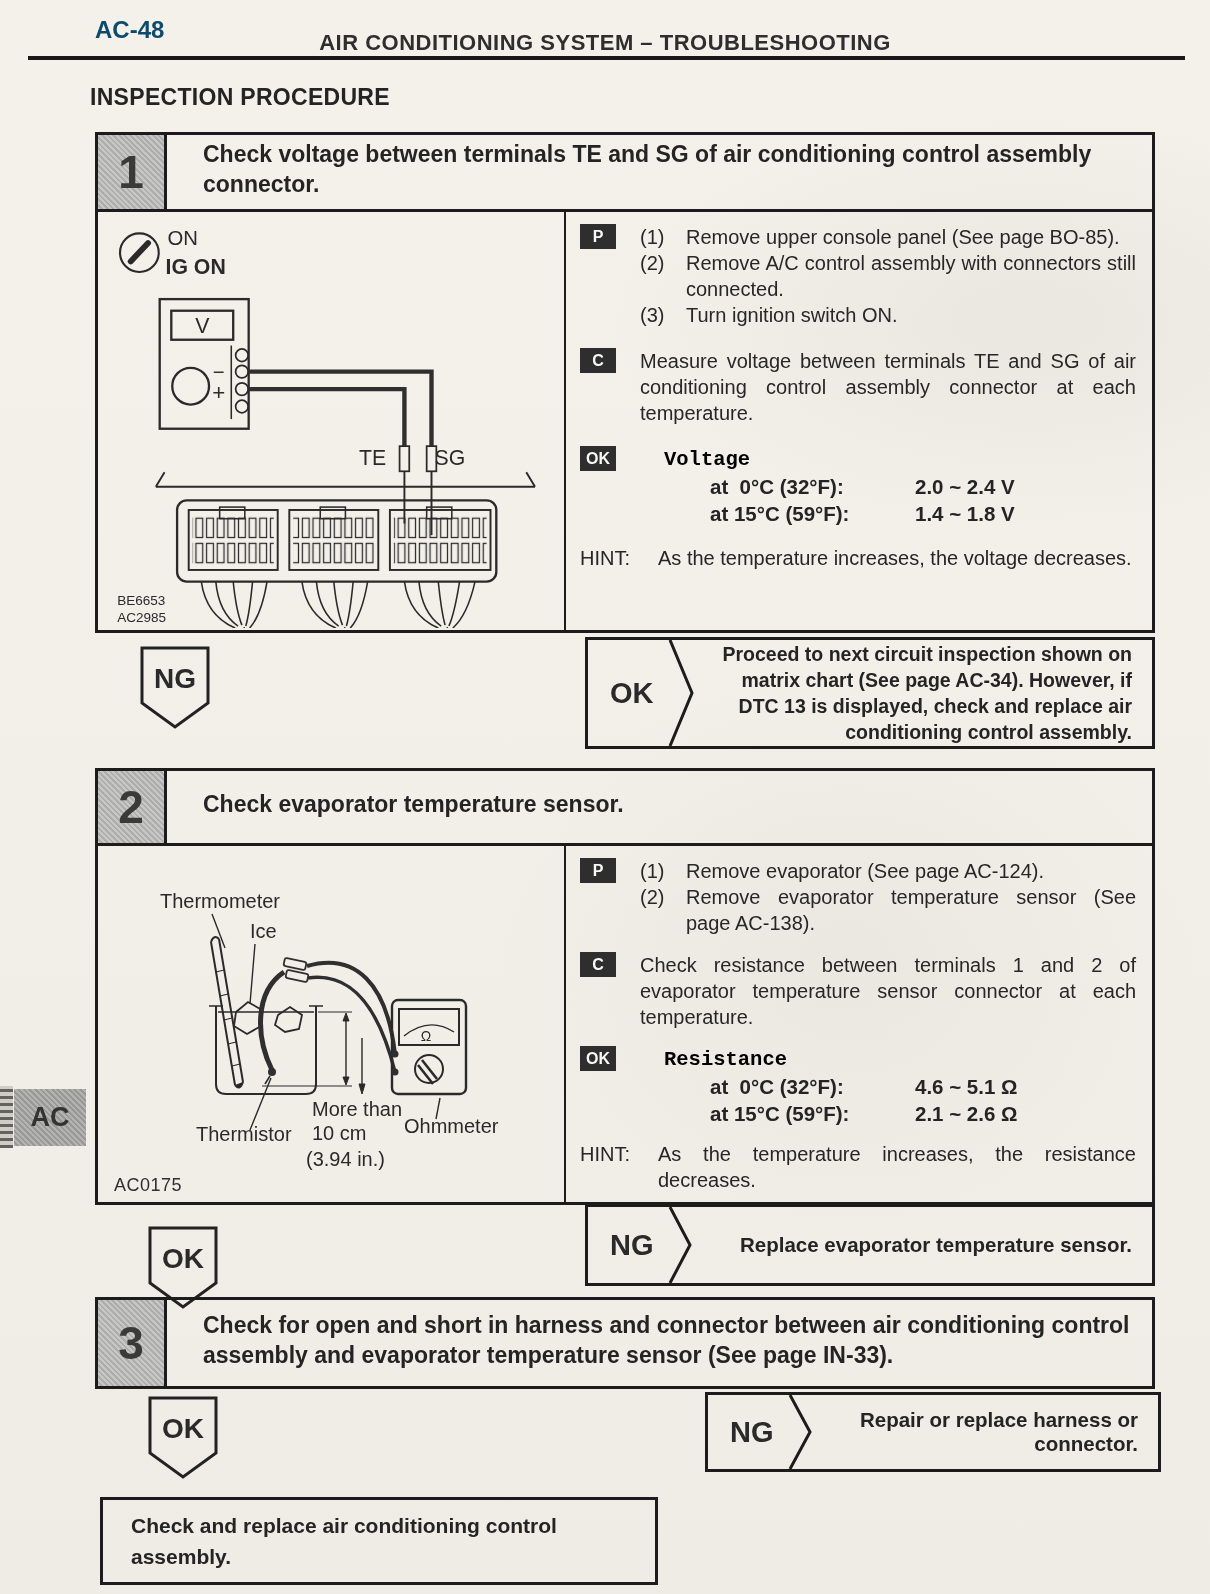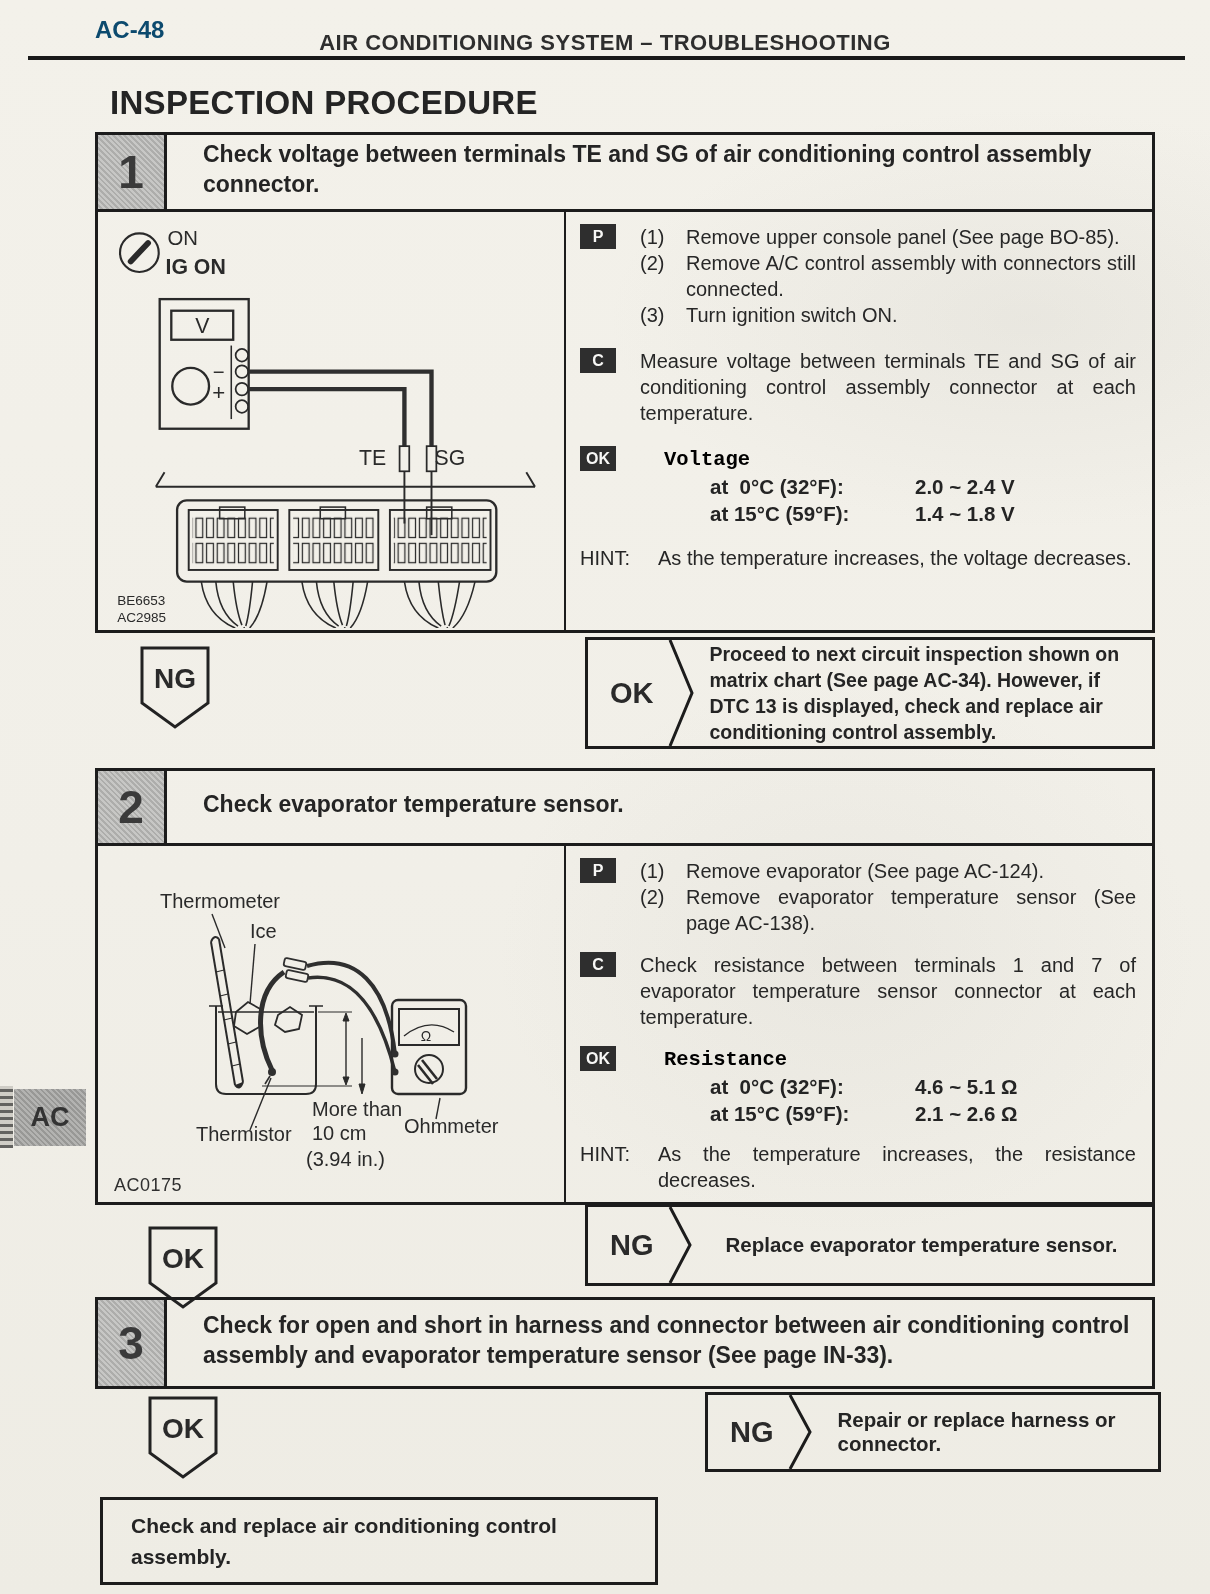--- a/index.html
+++ b/index.html
@@ -12,21 +12,21 @@
     font-family:"Liberation Sans", sans-serif;
     color:#262626;
     overflow:hidden;
   }
   .abs{position:absolute;}
   
   .page-num{left:95px;top:16px;font-size:24px;font-weight:bold;color:#0c4a6e;}
   .hdr-title{left:0;top:30px;width:1210px;text-align:center;font-size:22px;font-weight:bold;
              letter-spacing:.5px;color:#2e2e2e;}
   .hdr-rule{left:28px;top:56px;width:1157px;height:4px;background:#191919;}
-  .section-title{left:110px;top:84px;font-size:33px;font-weight:bold;color:#242424;letter-spacing:.3px;}
+  .section-title{left:90px;top:84px;font-size:23px;font-weight:bold;color:#242424;letter-spacing:.3px;}
   
   .step-box{border:3px solid #1c1c1c;background:transparent;}
   .step-head{display:flex;align-items:stretch;border-bottom:3px solid #1c1c1c;}
   .step-head.no-bottom{border-bottom:none;}
   .num-cell{flex:0 0 66px;display:flex;align-items:center;justify-content:center;
     background:repeating-linear-gradient(45deg,#c7c7c5 0 2px,#adadab 2px 4px);
     border-right:3px solid #1c1c1c;color:#3a3a3a;font-size:46px;font-weight:bold;}
   .step-title{flex:1;display:flex;align-items:center;padding:2px 20px 8px 36px;
     font-size:23px;font-weight:bold;color:#242424;line-height:1.32;}
   .step-body{position:relative;}
@@ -46,21 +46,21 @@
   .spec-label{white-space:pre;width:205px;}
   .hint-row{display:flex;}
   .hint-label{flex:0 0 78px;font-size:20px;line-height:26px;}
   .hint-text{flex:1;font-size:20px;line-height:26px;text-align:justify;}
   
   .flag{width:70px;height:84px;}
   
   .callout{border:3px solid #1c1c1c;display:flex;align-items:center;}
   .co-label{flex:0 0 auto;font-size:29px;font-weight:bold;color:#2a2a2a;margin-left:22px;}
   .co-chev{flex:0 0 auto;margin-left:14px;margin-right:16px;height:100%;}
-  .co-text{flex:1;font-weight:bold;color:#242424;padding-right:20px;}
+  .co-text{flex:1;font-weight:bold;color:#242424;padding-right:20px;text-align:right;}
   .co-text.small{font-size:19.5px;line-height:26px;}
   .co-text.single{font-size:20.5px;}
   
   .final-box{border:3px solid #1c1c1c;display:flex;align-items:center;}
   .final-text{font-size:21px;font-weight:bold;line-height:1.5;padding:10px 42px 10px 28px;color:#242424;}
   
   .binding{left:0;top:1086px;width:13px;height:62px;
     background:repeating-linear-gradient(0deg,#4a4a48 0 3px,#c9c7c0 3px 7px);opacity:.85;}
   .side-tab{left:14px;top:1089px;width:72px;height:57px;display:flex;align-items:center;justify-content:center;
     background:repeating-linear-gradient(45deg,#b3b3b1 0 2px,#989896 2px 4px);
@@ -283,21 +283,21 @@
             <span class="p-t">Remove evaporator (See page AC-124).</span>
           </div>
           <div class="p-item">
             <span class="p-n">(2)</span>
             <span class="p-t">Remove evaporator temperature sensor (See page AC-138).</span>
           </div>
         </div>
       </div>
       <div class="row" style="margin-bottom:16px;">
         <span class="tag">C</span>
-        <div class="row-text">Check resistance between terminals 1 and 7 of evaporator temperature sensor connector at each temperature.</div>
+        <div class="row-text">Check resistance between terminals 1 and 2 of evaporator temperature sensor connector at each temperature.</div>
       </div>
       <div class="row spec" style="display:block;margin-bottom:14px;">
         <div style="display:flex;">
           <span class="tag">OK</span>
           <span class="spec-title" style="margin-left:24px;">Resistance</span>
         </div>
         <div class="spec-row">
           <span class="spec-label">at  0°C (32°F):</span>
           <span>4.6 ~ 5.1 Ω</span>
         </div>

